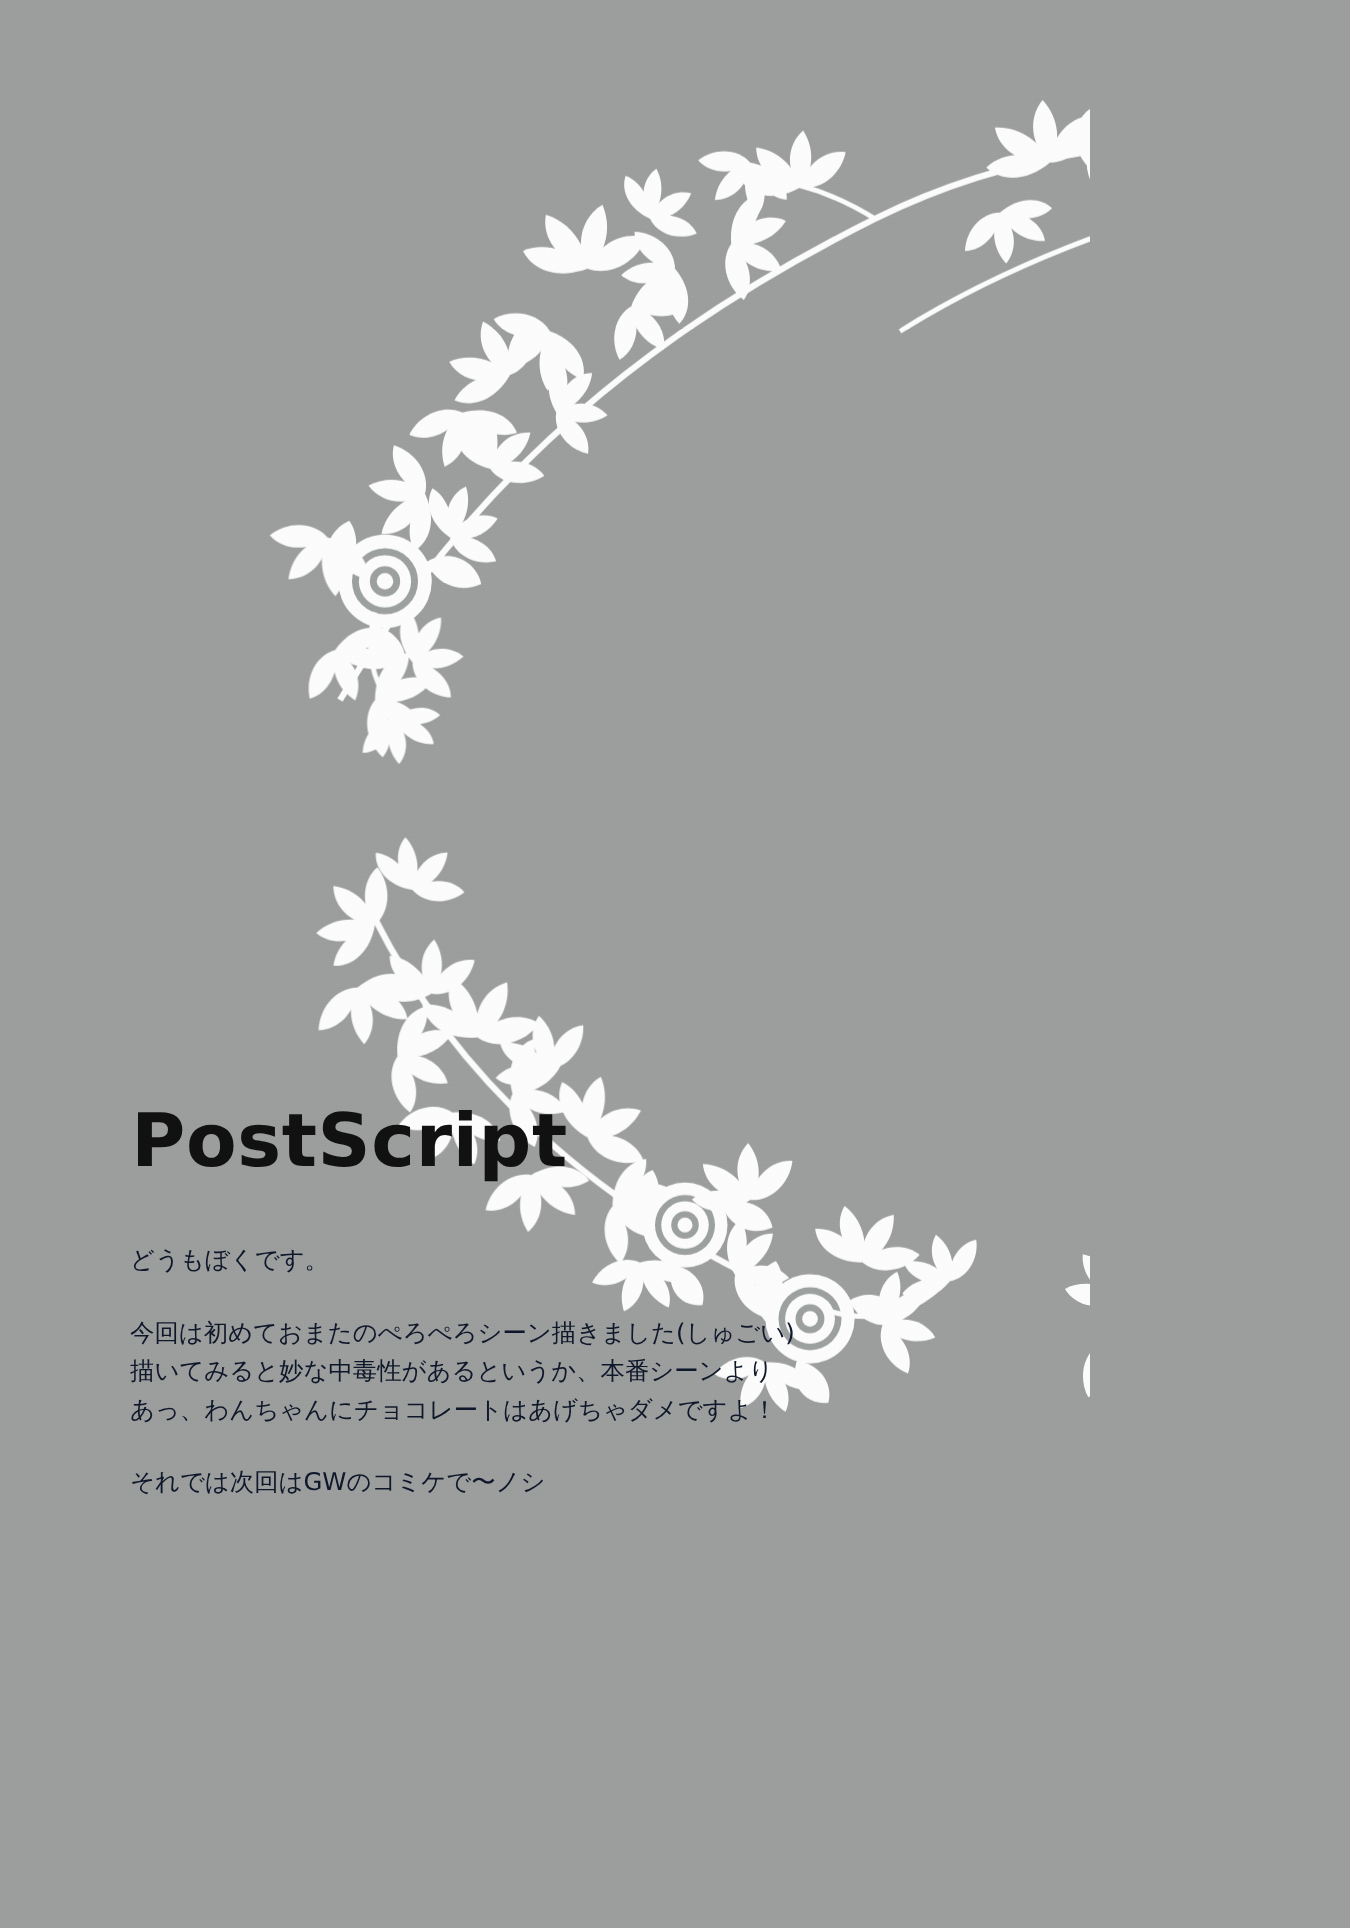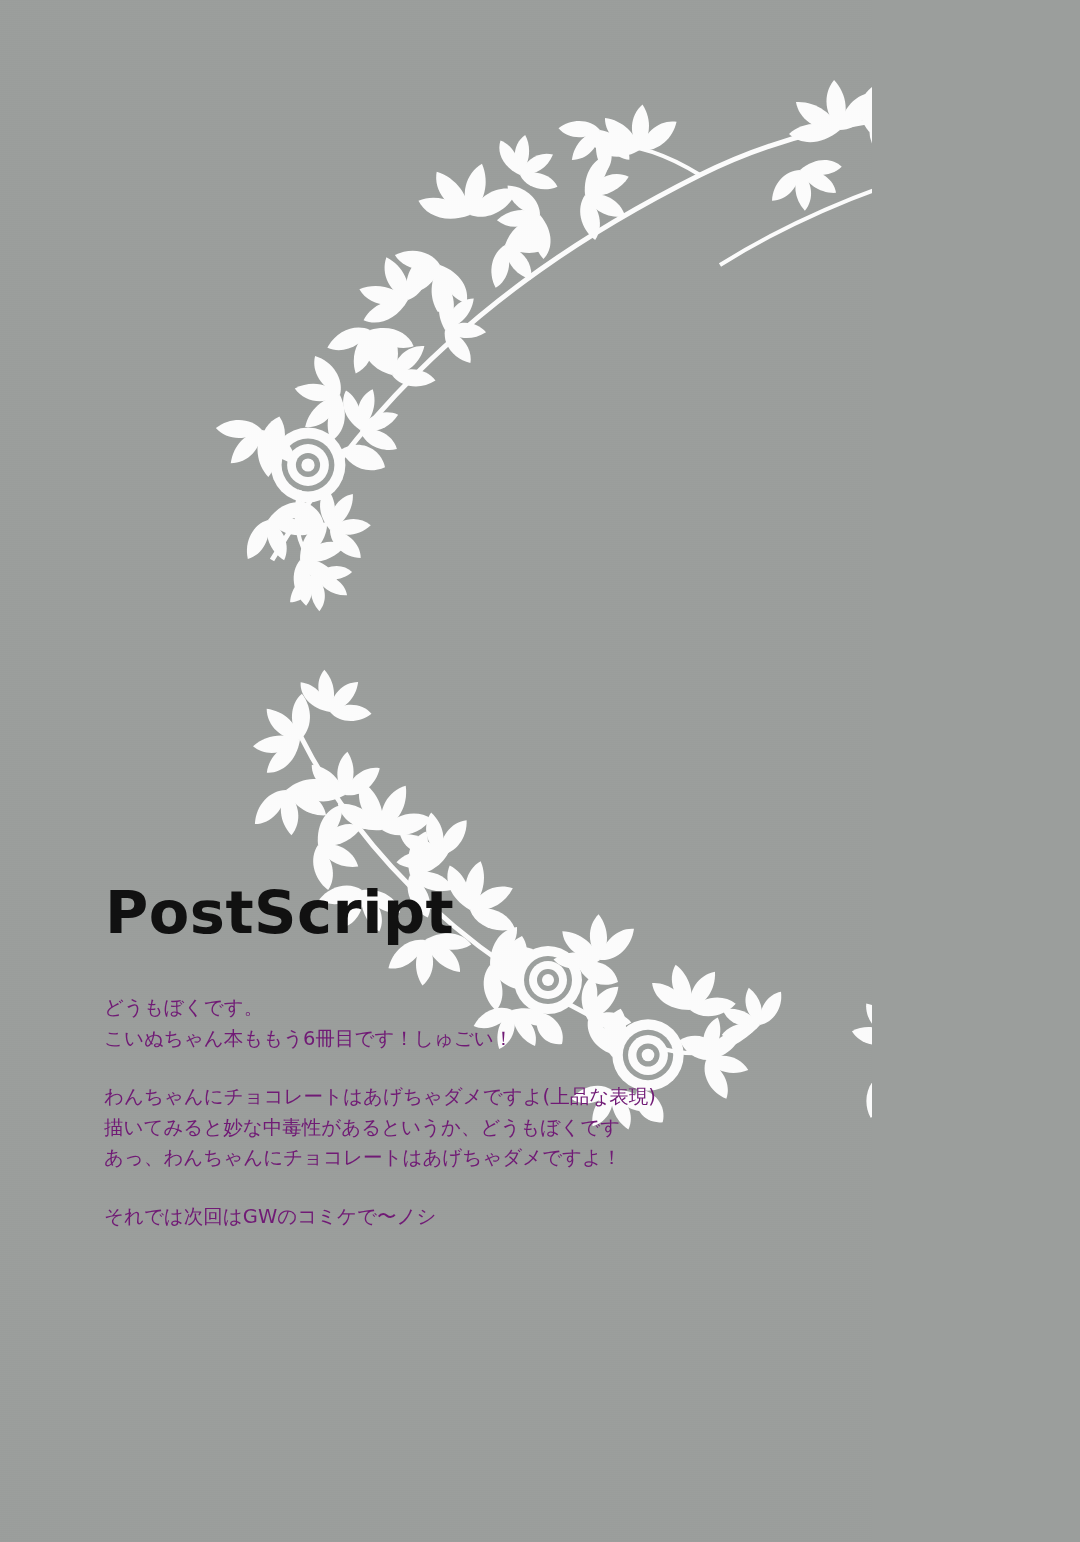--- a/index.html
+++ b/index.html
@@ -58,21 +58,21 @@
     color: #111111;
     font-family: "DejaVu Sans", sans-serif;
     white-space: nowrap;
   }
 
   #body-text {
     position: absolute;
     left: 104px;
     top: 993px;
     width: 720px;
-    color: #701a75;
+    color: #0f172a;
     font-size: 19.5px;
     line-height: 30.5px;
     font-family: "DejaVu Sans", sans-serif;
   }
   .para {
     margin: 0 0 28px 0;
   }
   .para:last-child { margin-bottom: 0; }
   .line { display: block; white-space: nowrap; }
 </style>
@@ -177,25 +177,24 @@
     </g>
   </svg>
 
   <div id="grain"></div>
 
   <div id="heading">PostScript</div>
 
   <div id="body-text">
     <p class="para">
       <span class="line">どうもぼくです。</span>
-      <span class="line">こいぬちゃん本ももう6冊目です！しゅごい！</span>
     </p>
     <p class="para">
-      <span class="line">わんちゃんにチョコレートはあげちゃダメですよ(上品な表現)</span>
-      <span class="line">描いてみると妙な中毒性があるというか、どうもぼくです</span>
+      <span class="line">今回は初めておまたのぺろぺろシーン描きました(しゅごい)</span>
+      <span class="line">描いてみると妙な中毒性があるというか、本番シーンより</span>
       <span class="line">あっ、わんちゃんにチョコレートはあげちゃダメですよ！</span>
     </p>
     <p class="para">
       <span class="line">それでは次回はGWのコミケで〜ノシ</span>
     </p>
   </div>
 
 </div>
 
 </body></html>

